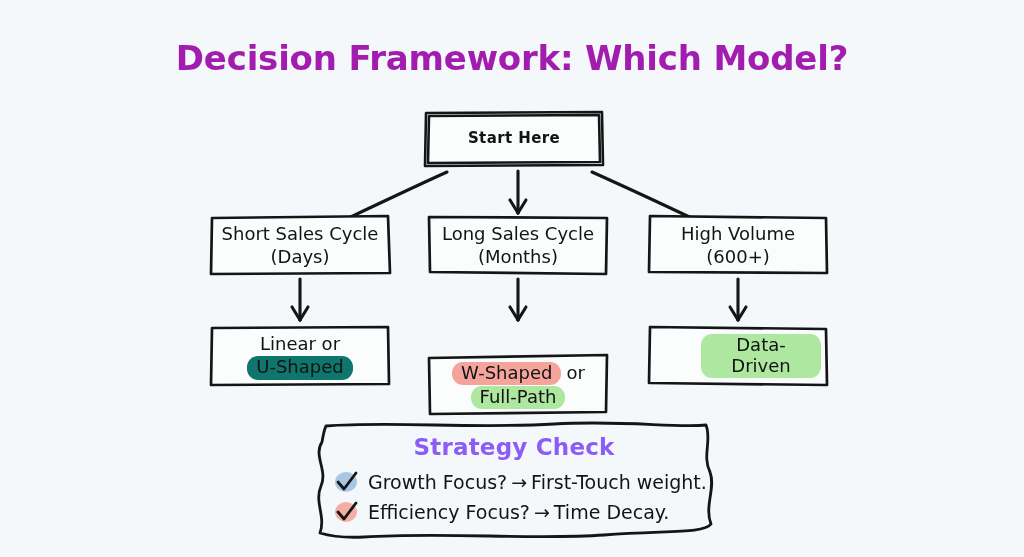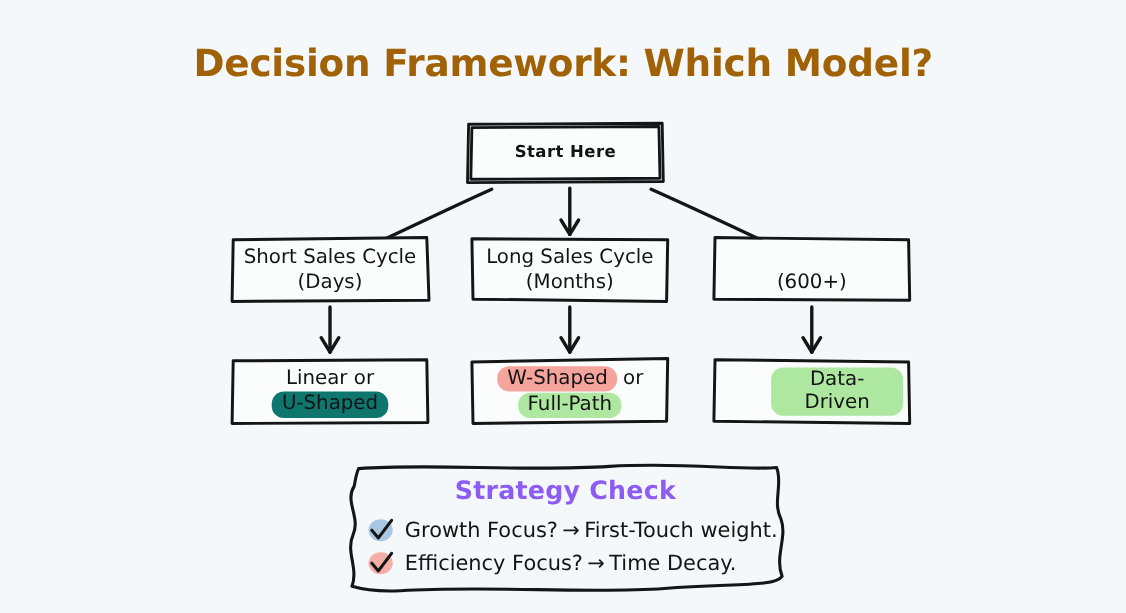--- a/index.html
+++ b/index.html
@@ -27,21 +27,21 @@
   #title {
     position: absolute;
     top: 38px;
     left: 0;
     width: 1024px;
     text-align: center;
     font-family: "DejaVu Sans", sans-serif;
     font-size: 34px;
     font-weight: bold;
     letter-spacing: -0.2px;
-    color: #a16207;
+    color: #a21caf;
   }
 
   
   .node {
     position: absolute;
     box-sizing: border-box;
     background: #fbfdfd;
     display: flex;
     align-items: center;
     justify-content: center;
@@ -77,21 +77,21 @@
 
   .criteria-node { top: 216px; width: 180px; height: 58px; }
   .criteria-node .label { font-size: 18px; }
   #criteria-short { left: 210px; }
   #criteria-long  { left: 428px; border-radius: 19px; }
   #criteria-volume{ left: 648px; }
 
   .result-node { top: 327px; width: 180px; height: 58px; }
   .result-node .label { font-size: 18px; }
   #result-short { left: 210px; }
-  #result-long  { left: 428px; }
+  #result-long  { left: 428px; margin-top: 29px; }
   #result-volume{ left: 648px; padding-left: 46px; }
 
   
   .hl {
     border-radius: 11px;
     padding: 1px 9px 2px 9px;
     margin: 0 1px;
     display: inline-block;
     line-height: 1.12;
   }
@@ -231,21 +231,21 @@
     <span>Long Sales Cycle</span><br>
     <span>(Months)</span>
   </div>
 </div>
 
 <div class="node criteria-node" id="criteria-volume">
   <svg class="sketch" viewBox="0 0 192 70" preserveAspectRatio="none" xmlns="http://www.w3.org/2000/svg">
     <path d="M 8 6 L 184 8 L 185 63 L 7 62 Z" fill="none" stroke="#141516" stroke-width="2.7" stroke-linecap="round" stroke-linejoin="round"></path>
   </svg>
   <div class="label">
-    <br>
+    <span>High Volume</span><br>
     <span>(600+)</span>
   </div>
 </div>
 
 <div class="node result-node" id="result-short">
   <svg class="sketch" viewBox="0 0 192 70" preserveAspectRatio="none" xmlns="http://www.w3.org/2000/svg">
     <path d="M 8 7 L 184 6 L 185 63 L 7 64 Z" fill="none" stroke="#141516" stroke-width="2.7" stroke-linecap="round" stroke-linejoin="round"></path>
   </svg>
   <div class="label">
     <span>Linear or</span><br>

